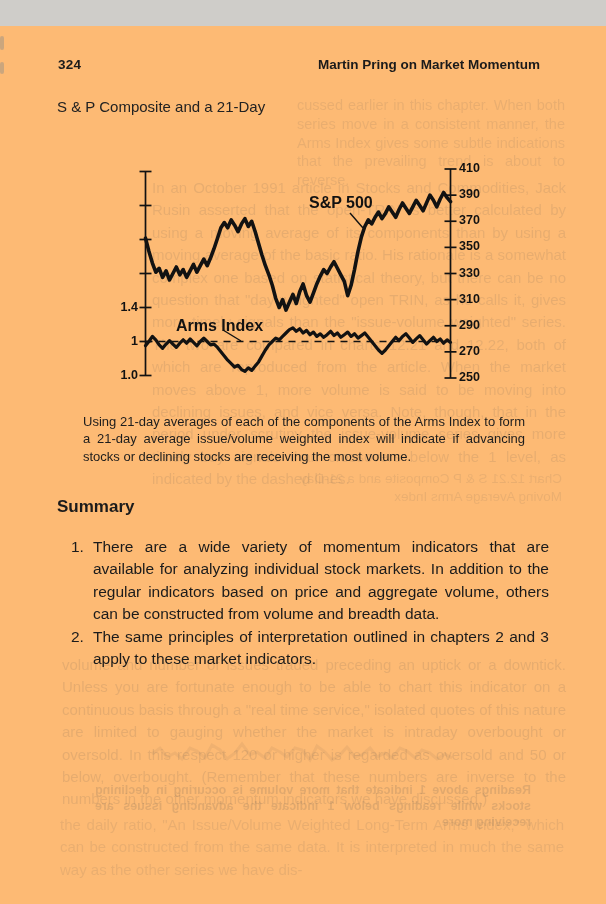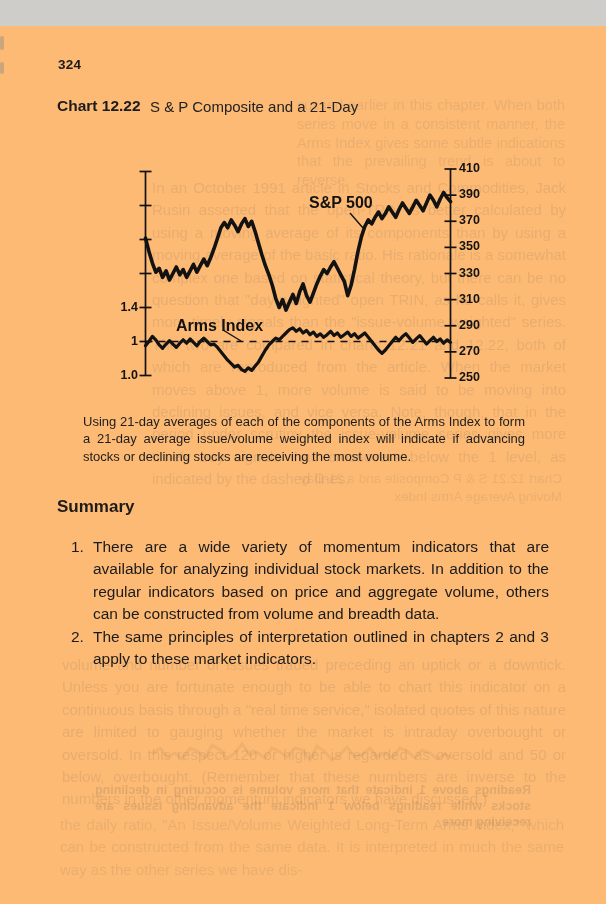--- a/index.html
+++ b/index.html
@@ -40,32 +40,32 @@
   .edge-mark{position:absolute;left:0;width:4px;background:#8f8d8a;opacity:.45;border-radius:2px;z-index:4;}
 </style>
 </head>
 <body>
 
 <div class="page">
   <div class="edge-mark" style="top:10px;height:14px;"></div>
   <div class="edge-mark" style="top:36px;height:12px;"></div>
 
   <span class="pagenum">324</span>
+  <span class="runhead">Martin Pring on Market Momentum</span>
 
   <div class="ghost-layer" id="ghosts">
       <div class="ghost" style="left: 297px; top: 70px; width: 268px; font-size: 14.5px; line-height: 18.8px; opacity: 0.11;">cussed earlier in this chapter. When both series move in a consistent manner, the Arms Index gives some subtle indications that the prevailing trend is about to reverse.</div>
       <div class="ghost" style="left: 152px; top: 151px; width: 414px; font-size: 15px; line-height: 22.4px; opacity: 0.12;">In an October 1991 article in Stocks and Commodities, Jack Rusin asserted that the open-TRIN is better calculated by using a moving average of its components than by using a moving average of the basic ratio. His rationale is a somewhat complex one based on statistical theory, but there can be no question that "day-weighted" open TRIN, as he calls it, gives more timely signals than the "issue-volume weighted" series. The two are compared in charts 12.21 and 12.22, both of which are reproduced from the article. When the market moves above 1, more volume is said to be moving into declining issues, and vice versa. Note, though, that in the period under scrutiny the issue-volume series gives more timely buy signals than crossovers below the 1 level, as indicated by the dashed lines.</div>
       <div class="ghost mir" style="left: 300px; top: 444px; width: 262px; font-size: 13.5px; line-height: 18px; opacity: 0.1;">Chart 12.21   S &amp; P Composite and a 21-Day Moving Average Arms Index</div>
       <div class="ghost" style="left: 62px; top: 628px; width: 504px; font-size: 15px; line-height: 22.4px; opacity: 0.13;">volume and number of issues traded preceding an uptick or a downtick. Unless you are fortunate enough to be able to chart this indicator on a continuous basis through a "real time service," isolated quotes of this nature are limited to gauging whether the market is intraday overbought or oversold. In this respect 120 or higher is regarded as oversold and 50 or below, overbought. (Remember that these numbers are inverse to the numbers in the other momentum indicators we have discussed.)</div>
       <div class="ghost mir gb" style="left: 95px; top: 756px; width: 436px; font-size: 12.5px; line-height: 16px; opacity: 0.16;">Readings above 1 indicate that more volume is occuring in declining stocks while readings below 1 indicate the advancing issues are receiving more</div>
       <div class="ghost" style="left: 60px; top: 788px; width: 504px; font-size: 15px; line-height: 22.4px; opacity: 0.11;">the daily ratio, "An Issue/Volume Weighted Long-Term Arms Index," which can be constructed from the same data. It is interpreted in much the same way as the other series we have dis-</div>
     </div>
 
   <div class="charttitle">
-    <span class="clabel">Chart 12.22</span>
     <span class="ctitle">
       <div>S &amp; P Composite and a 21-Day</div>
     </span>
   </div>
 
   <svg id="chart" width="606" height="904" viewBox="0 0 606 904">
       <line x1="450.5" y1="143" x2="450.5" y2="352" stroke="#121212" stroke-width="1.7"></line>
       <line x1="444.5" y1="143" x2="456.5" y2="143" stroke="#121212" stroke-width="1.7"></line>
       <line x1="444.5" y1="169.125" x2="456.5" y2="169.125" stroke="#121212" stroke-width="1.7"></line>
       <line x1="444.5" y1="195.25" x2="456.5" y2="195.25" stroke="#121212" stroke-width="1.7"></line>

